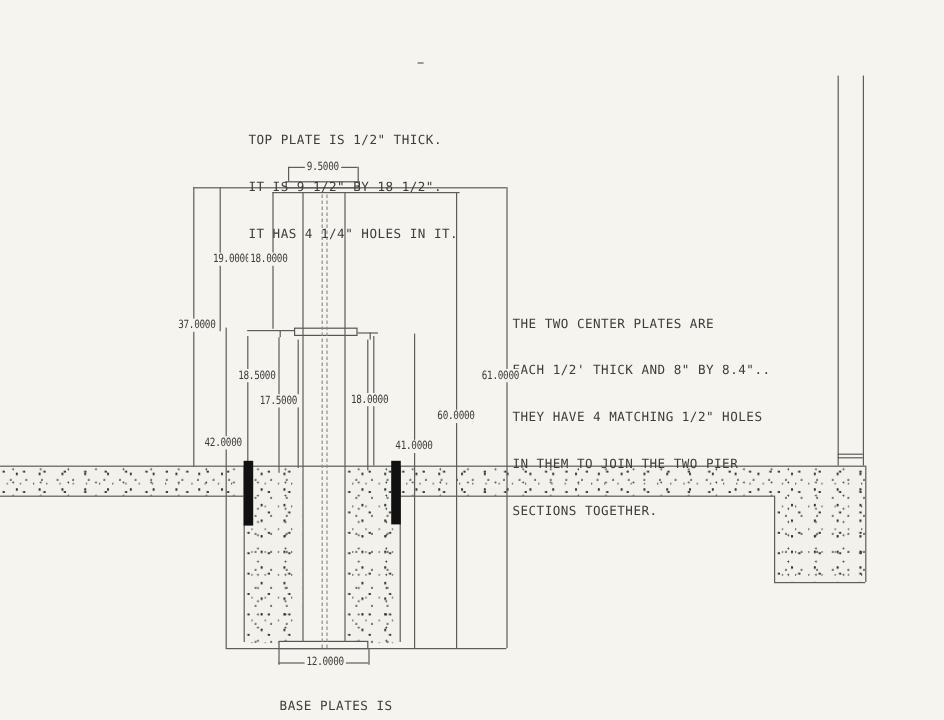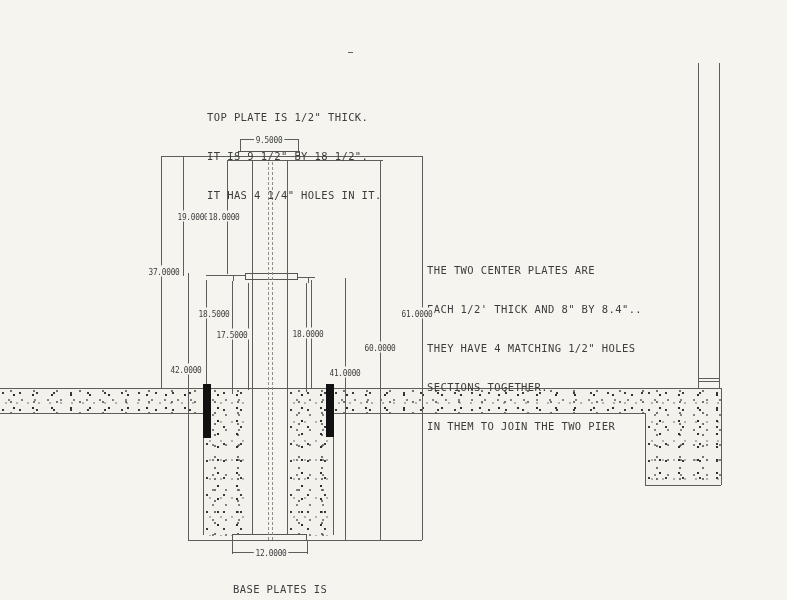--- a/index.html
+++ b/index.html
@@ -41,22 +41,22 @@
   <div class="note" style="left:207px;top:85px;">
     <div>TOP PLATE IS 1/2" THICK.</div>
     <div>IT IS 9 1/2" BY 18 1/2".</div>
     <div>IT HAS 4 1/4" HOLES IN IT.</div>
   </div>
 
   <div class="note" style="left:427px;top:238px;">
     <div>THE TWO CENTER PLATES ARE</div>
     <div>EACH 1/2' THICK AND 8" BY 8.4"..</div>
     <div>THEY HAVE 4 MATCHING 1/2" HOLES</div>
+    <div>IN THEM TO JOIN THE TWO PIER</div>
     <div>SECTIONS TOGETHER.</div>
-    <div>IN THEM TO JOIN THE TWO PIER</div>
   </div>
 
   <div class="note" style="left:233px;top:557px;">
     <div>BASE PLATES IS</div>
     
     
   </div>
 
   <span class="dim" style="left:269px;top:139px;">9.5000</span>
   <span class="dim" style="left:193px;top:216px;">19.0000</span>

